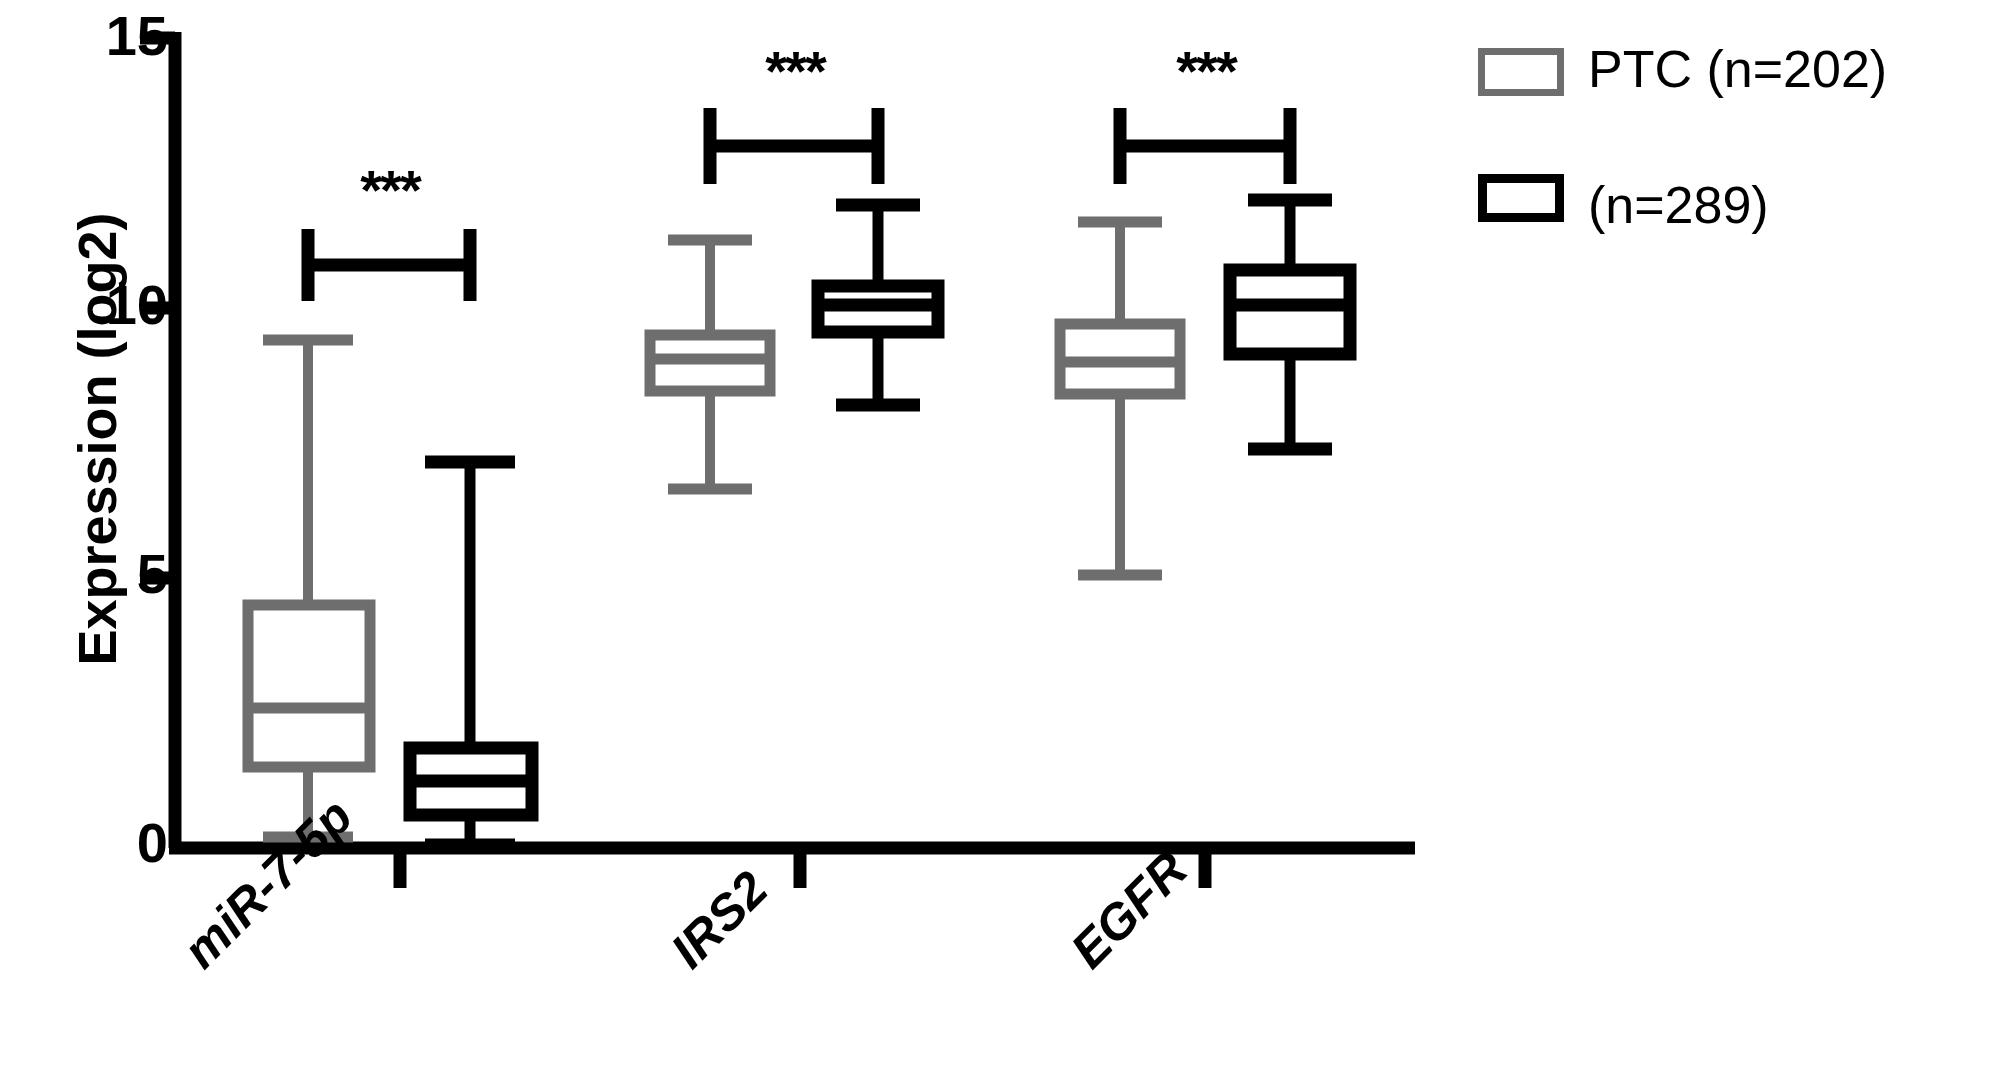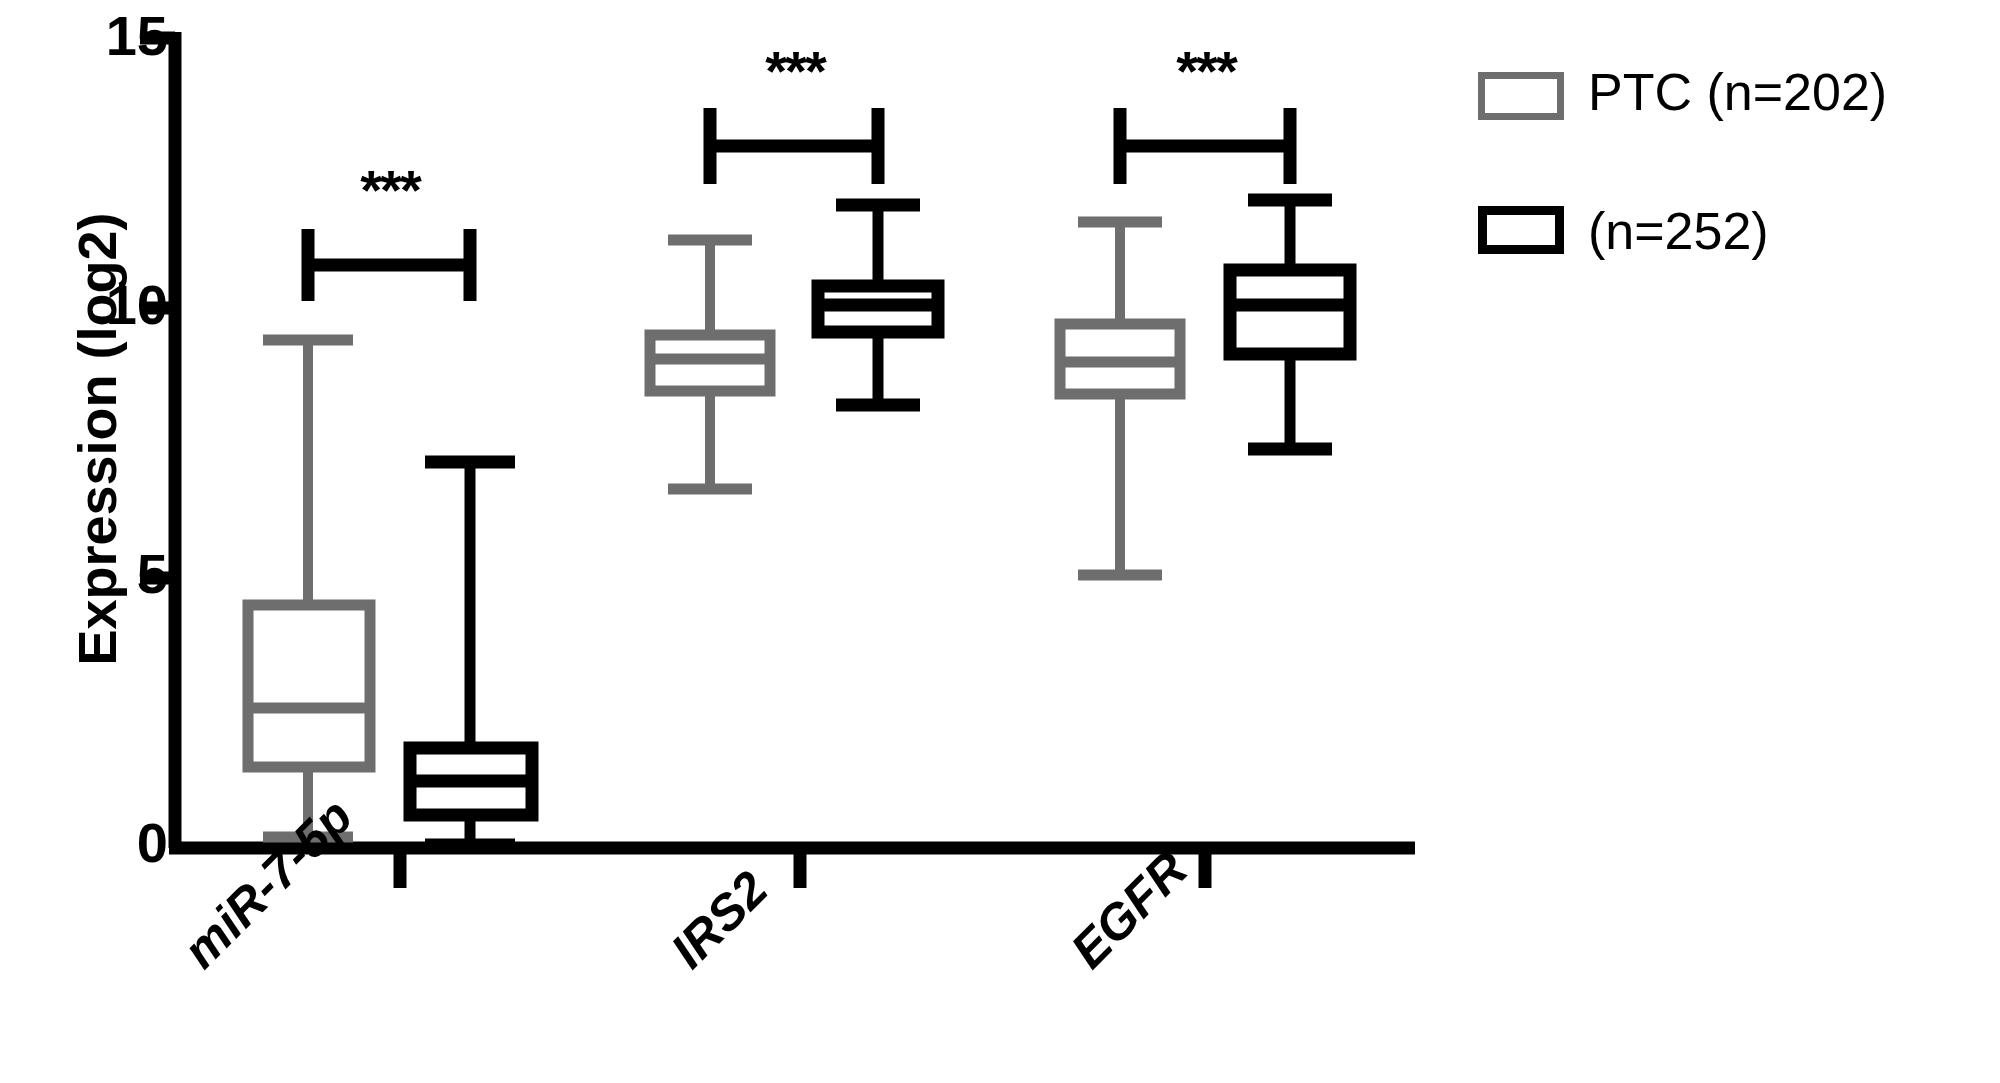--- a/index.html
+++ b/index.html
@@ -81,23 +81,22 @@
   }
   
   #legend {
     position: absolute;
     left: 1478px;
     top: 40px;
     width: 510px;
   }
   .legend-row {
     display: flex;
-    align-items: center;
+    align-items: flex-start;
     margin-bottom: 20px;
-    margin-top: 23px;
   }
   .legend-swatch {
     flex: 0 0 auto;
     width: 86px;
     height: 48px;
     background: #ffffff;
     margin-right: 24px;
     margin-top: 8px;
     box-sizing: border-box;
   }
@@ -222,18 +221,18 @@
 
   <div id="legend">
     <div class="legend-row">
       <div class="legend-swatch ptc"></div>
       <div class="legend-text">PTC (n=202)</div>
     </div>
     <div class="legend-row">
       <div class="legend-swatch braf" style="margin-top:56px;"></div>
       <div class="legend-text">
         <br>
-        <span>(n=252)</span>
+        <span>(n=289)</span>
       </div>
     </div>
   </div>
 
 </div>
 
 </body></html>

